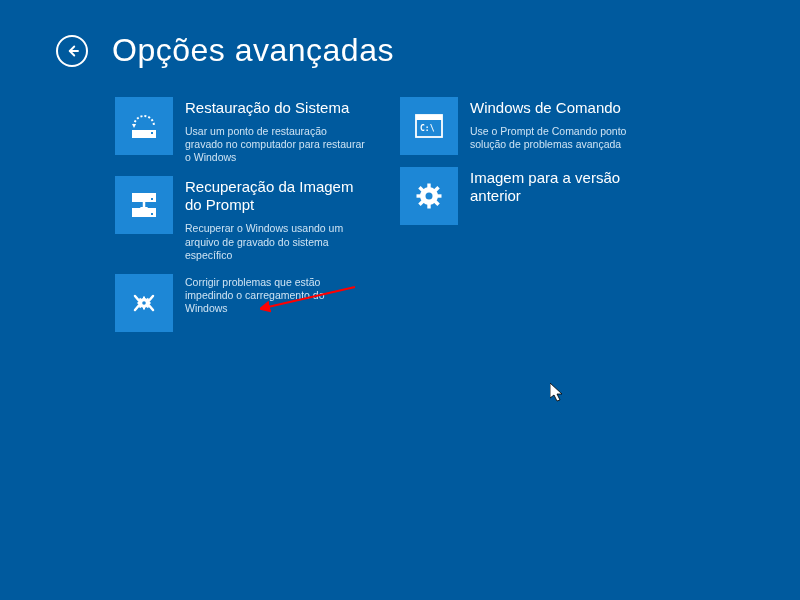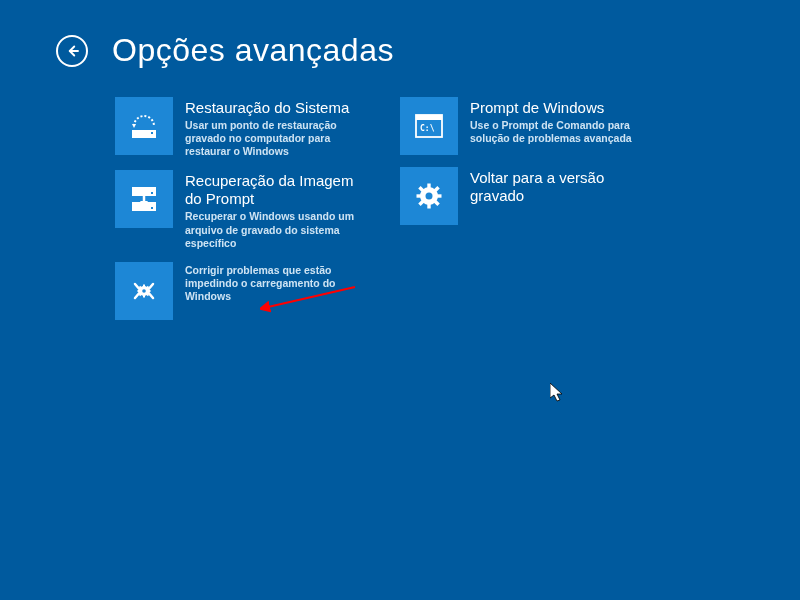--- a/index.html
+++ b/index.html
@@ -67,31 +67,31 @@
       justify-content: center;
       flex-shrink: 0;
     }
     .tile-icon svg {
       width: 36px;
       height: 36px;
     }
     .tile-text {
       display: flex;
       flex-direction: column;
-      gap: 2px;
+      gap: 8px;
       padding-top: 2px;
     }
     .tile-title {
       font-size: 15px;
       font-weight: 400;
       line-height: 1.2;
     }
     .tile-desc {
       font-size: 10.5px;
-      font-weight: 700;
+      font-weight: 400;
       color: #cde3f3;
       line-height: 1.25;
       max-width: 180px;
     }
     .arrow {
       position: absolute;
       left: 260px;
       top: 283px;
       pointer-events: none;
     }
@@ -180,22 +180,22 @@
 
     <div class="tile">
       <div class="tile-icon">
         <svg viewBox="0 0 36 36">
           <rect x="5" y="7" width="26" height="22" fill="none" stroke="#ffffff" stroke-width="1.8"></rect>
           <rect x="5" y="7" width="26" height="5" fill="#ffffff"></rect>
           <text x="9" y="23" fill="#ffffff" font-size="8" font-family="monospace" font-weight="bold">C:\</text>
         </svg>
       </div>
       <div class="tile-text">
-        <div class="tile-title">Prompt de Windows</div>
-        <div class="tile-desc">Use o Prompt de Comando para solução de problemas avançada</div>
+        <div class="tile-title">Windows de Comando</div>
+        <div class="tile-desc">Use o Prompt de Comando ponto solução de problemas avançada</div>
       </div>
     </div>
 
     <div class="tile">
       <div class="tile-icon">
         <svg viewBox="0 0 36 36">
           <circle cx="18" cy="18" r="9" fill="#ffffff"></circle>
           <circle cx="18" cy="18" r="3.5" fill="#1d87d6"></circle>
           <g fill="#ffffff">
             <rect x="16.3" y="5.5" width="3.4" height="5"></rect>
@@ -203,21 +203,21 @@
             <rect x="5.5" y="16.3" width="5" height="3.4"></rect>
             <rect x="25.5" y="16.3" width="5" height="3.4"></rect>
             <rect x="8.5" y="8.5" width="3.4" height="5" transform="rotate(-45 10.2 11)"></rect>
             <rect x="24.1" y="22.5" width="3.4" height="5" transform="rotate(-45 25.8 25)"></rect>
             <rect x="24.1" y="8.5" width="3.4" height="5" transform="rotate(45 25.8 11)"></rect>
             <rect x="8.5" y="22.5" width="3.4" height="5" transform="rotate(45 10.2 25)"></rect>
           </g>
         </svg>
       </div>
       <div class="tile-text">
-        <div class="tile-title">Voltar para a versão gravado</div>
+        <div class="tile-title">Imagem para a versão anterior</div>
         <div class="tile-desc"></div>
       </div>
     </div>
 
   </div>
 </div>
 
 <svg class="arrow" width="100" height="30">
   <defs>
     <marker id="ah" markerWidth="8" markerHeight="8" refX="1" refY="3" orient="auto">

